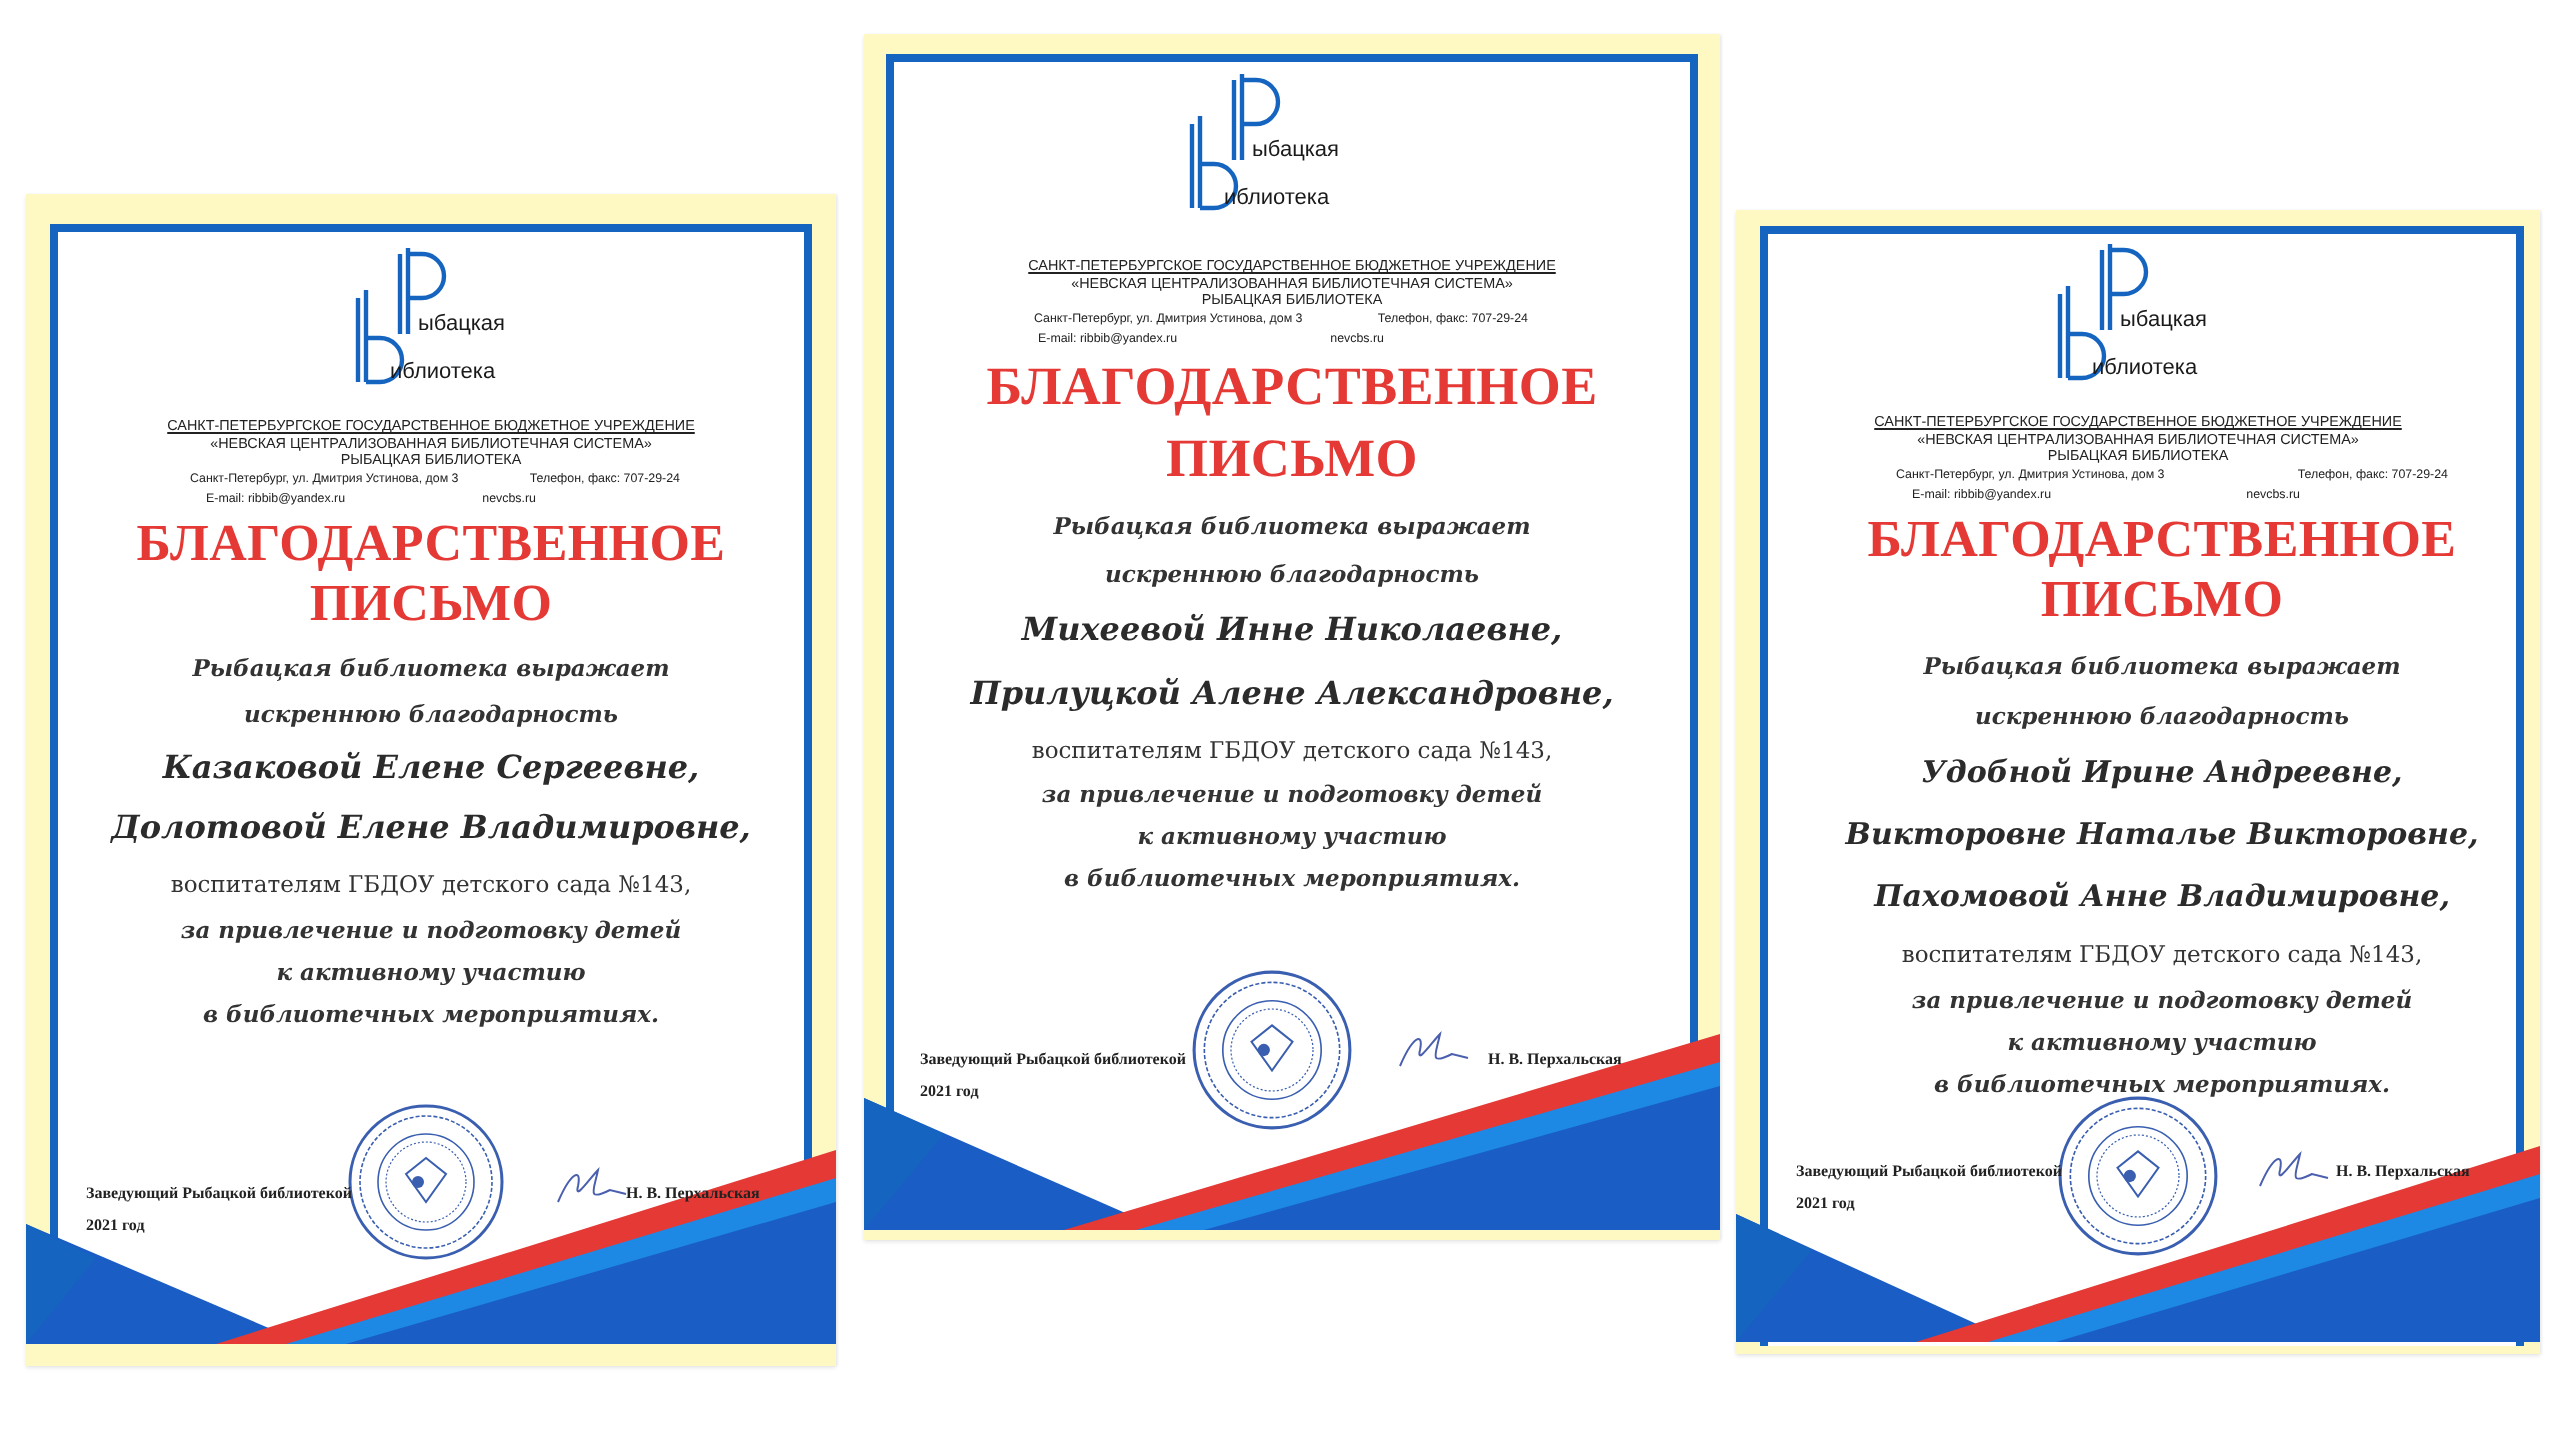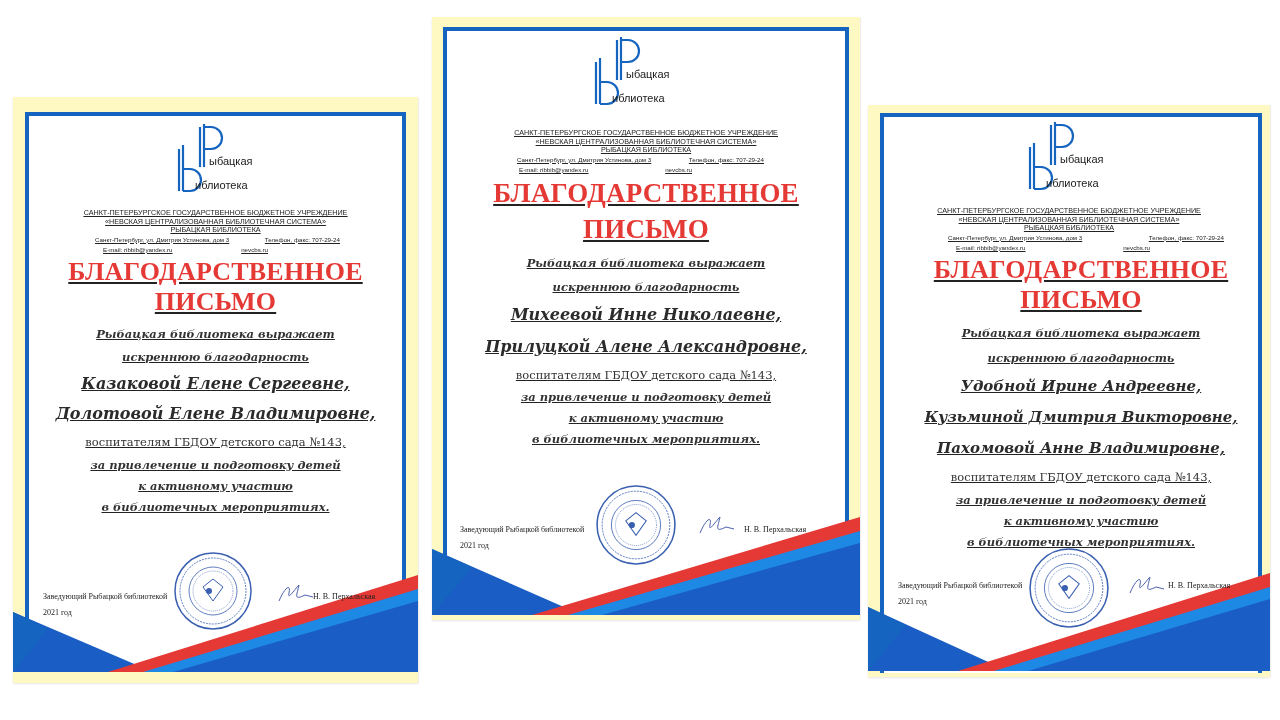--- a/index.html
+++ b/index.html
@@ -16,21 +16,20 @@
     position: absolute;
     border: 4px solid #1565c0;
     border-bottom: none;
     background: #fff;
   }
   .cert .content {
     position: absolute;
     left: 0; right: 0;
     text-align: center;
     color: #222;
-    text-decoration: underline;
   }
 
   
   .logo { position: absolute; width: 120px; height: 80px; }
   .logo svg { width: 100%; height: 100%; }
 
   .org {
     font-family: "Liberation Sans", sans-serif;
     font-size: 7.2px;
     line-height: 8.6px;
@@ -78,21 +77,21 @@
     font-family: "DejaVu Serif", serif;
     font-style: italic;
     font-weight: bold;
     color: #333;
     text-align: center;
   }
 
   .footer {
     position: absolute;
     font-family: "Liberation Serif", serif;
-    font-weight: normal;
+    font-weight: bold;
     font-size: 8px;
     color: #222;
   }
 
   .stamp {
     position: absolute;
     border-radius: 50%;
   }
   .stamp svg { width: 100%; height: 100%; }
 
@@ -308,21 +307,21 @@
     <div class="title" style="font-size:26px; line-height:30px; margin-top:2px; padding-left:24px;">
       <div>БЛАГОДАРСТВЕННОЕ</div>
       <div>ПИСЬМО</div>
     </div>
     <div class="intro" style="font-size:11.5px; line-height:25px; margin-top:6px; padding-left:24px;">
       <div>Рыбацкая библиотека выражает</div>
       <div>искреннюю благодарность</div>
     </div>
     <div class="name" style="font-size:15px; line-height:31px; padding-left:24px;">
       <div>Удобной Ирине Андреевне,</div>
-      <div>Кузьминой Дмитрия Викторовне,</div>
+      <div>Викторовне Наталье Викторовне,</div>
       <div>Пахомовой Анне Владимировне,</div>
     </div>
     <div class="role" style="font-size:11.5px; line-height:26px; padding-left:24px;">воспитателям ГБДОУ детского сада №143,</div>
     <div class="reason" style="font-size:11.5px; line-height:21px; padding-left:24px;">
       <div>за привлечение и подготовку детей</div>
       <div>к активному участию</div>
       <div>в библиотечных мероприятиях.</div>
     </div>
   </div>
 

